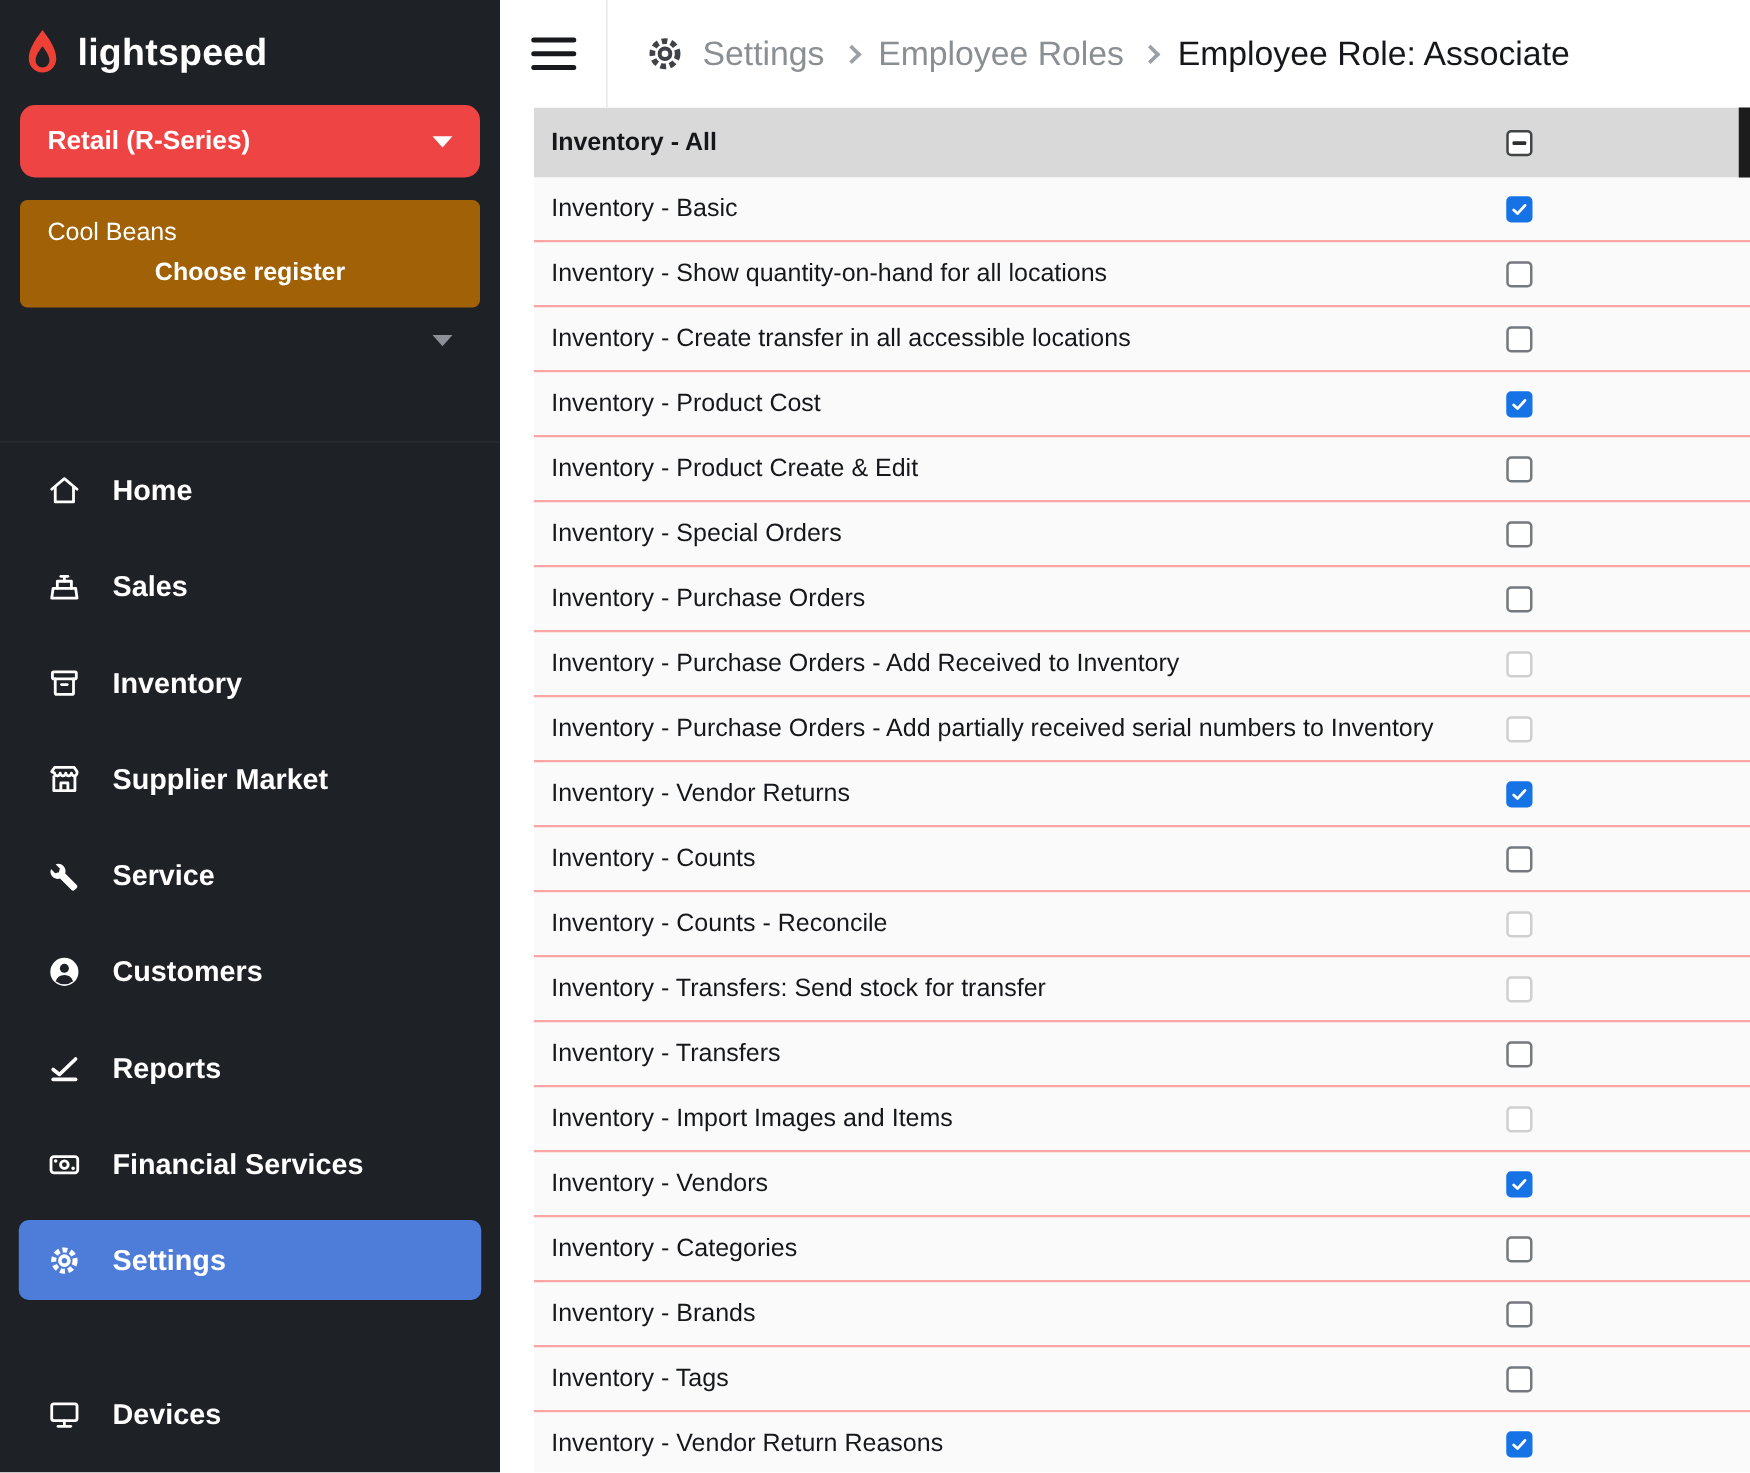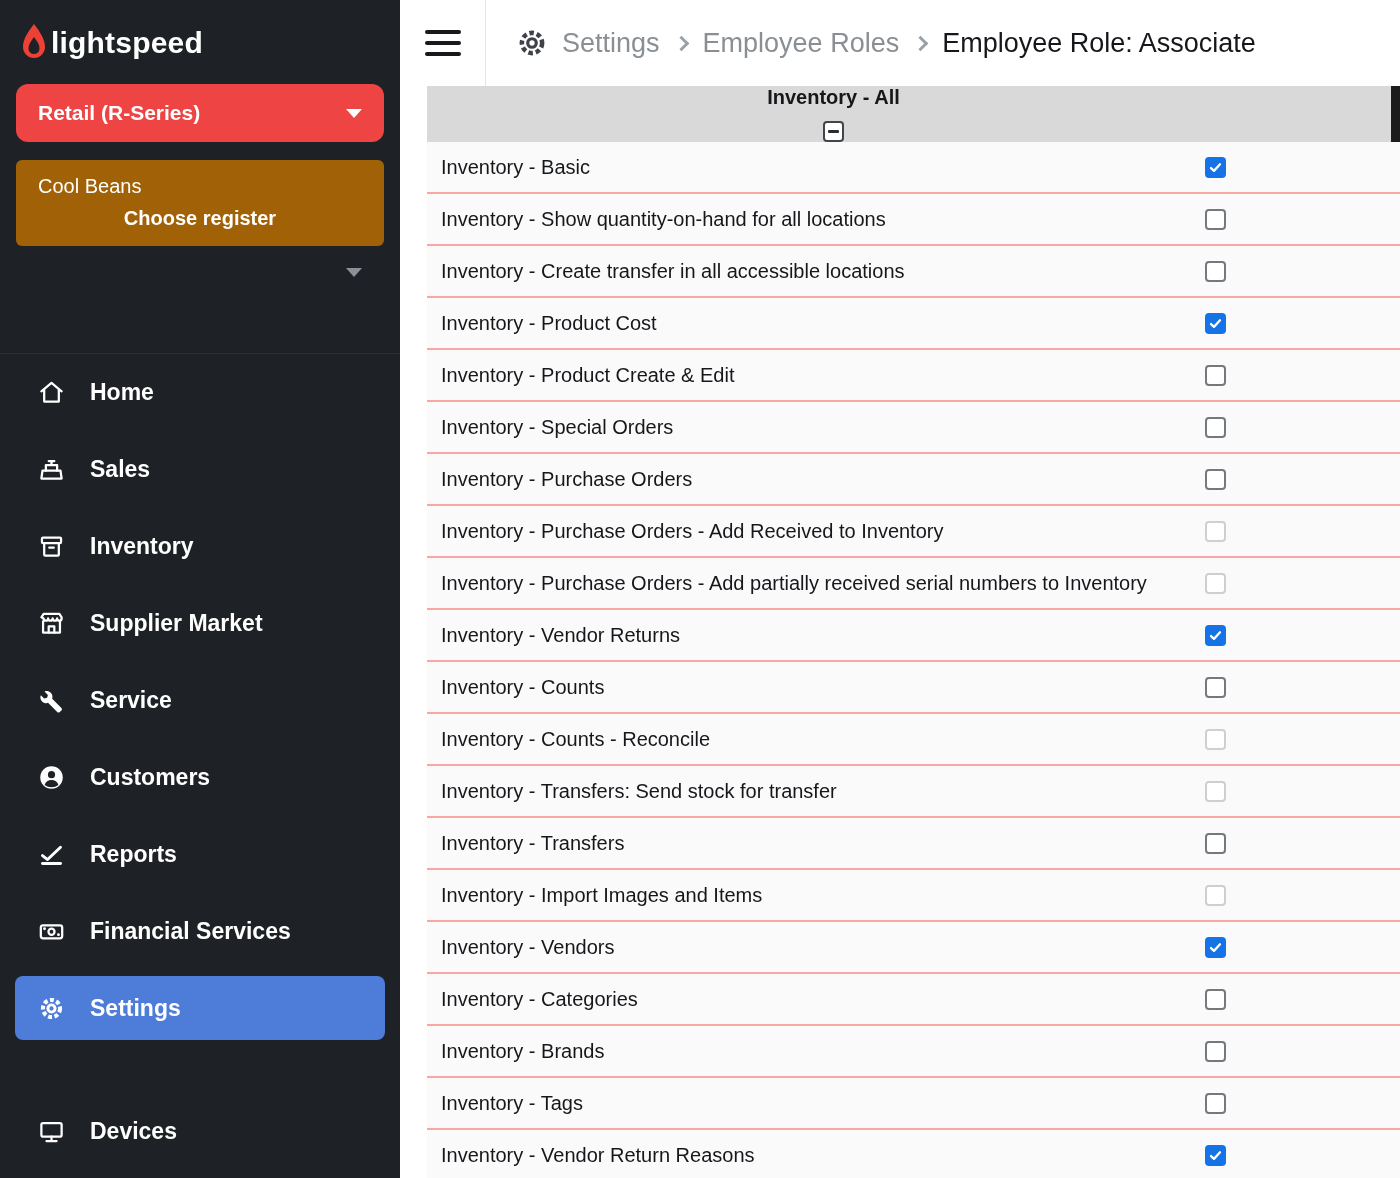--- a/index.html
+++ b/index.html
@@ -7,21 +7,21 @@
     --active-nav-blue:#4e7cd9;
     --brand-red:#ee4136;
   }
   *{box-sizing:border-box;margin:0;padding:0;}
   html,body{width:1400px;height:1178px;overflow:hidden;}
   body{font-family:"Liberation Sans",sans-serif;background:#fff;color:#17191c;}
   .app{display:flex;width:1400px;height:1178px;}
 
   
   .sidebar{width:400px;flex:0 0 400px;background:#1e2125;color:#fff;display:flex;flex-direction:column;}
-  .logo-row{display:flex;align-items:center;gap:1px;padding:22px 20px 16px 18px;}
+  .logo-row{display:flex;align-items:center;gap:12px;padding:22px 20px 16px 18px;}
   .logo-flame svg{width:32px;height:42px;display:block;}
   .logo-text{font-size:30px;font-weight:bold;letter-spacing:.2px;}
   .selector-box{margin:4px 16px 0;background:#ef4444;border-radius:12px;height:58px;display:flex;align-items:center;justify-content:space-between;padding:0 22px;cursor:pointer;}
   .selector-label{font-size:21px;font-weight:bold;}
   .caret-down{width:0;height:0;border-left:8px solid transparent;border-right:8px solid transparent;border-top:9px solid #fff;}
   .register-box{margin:18px 16px 0;background:#a16207;border-radius:6px;padding:14px 22px 16px;cursor:pointer;}
   .register-name{font-size:20px;font-weight:400;line-height:24px;margin-bottom:8px;}
   .register-action{font-size:20px;font-weight:bold;line-height:24px;text-align:center;}
   .sidebar-caret{display:flex;justify-content:flex-end;padding:22px 38px 0 0;cursor:pointer;}
   .sidebar-caret .caret-down{border-top-color:#8d9096;}
@@ -42,21 +42,21 @@
   .hamburger-bars div + div{margin-top:7px;}
   .topbar-divider{width:1px;align-self:stretch;background:#e4e4e4;}
   .breadcrumb{display:flex;align-items:center;padding-left:30px;font-size:27px;gap:14px;}
   .crumb-gear svg{width:32px;height:32px;display:block;}
   .crumb{color:#8a8f94;cursor:pointer;white-space:nowrap;}
   .crumb.current{color:#15171a;font-weight:400;cursor:default;}
   .chev{width:11px;height:11px;border-top:3px solid #9aa0a6;border-right:3px solid #9aa0a6;transform:rotate(45deg);flex:0 0 auto;margin:0 2px;}
 
   
   .table{margin-left:27px;flex:1;overflow:hidden;}
-  .table-header{height:56px;background:#d9d9d9;display:flex;align-items:center;justify-content:space-between;padding:0 174px 0 14px;flex-direction:column;}
+  .table-header{height:56px;background:#d9d9d9;display:flex;align-items:center;justify-content:space-between;padding:0 174px 0 14px;}
   .table-header .group-title{font-size:20px;font-weight:bold;color:#15171a;}
   .perm-row{height:52px;display:flex;align-items:center;justify-content:space-between;padding:0 174px 0 14px;background:#fafafa;border-bottom:2px solid #fca5a5;}
   .perm-label{font-size:20px;color:#15171a;white-space:nowrap;overflow:hidden;text-overflow:ellipsis;padding-right:20px;}
 
   .checkbox{width:21px;height:21px;flex:0 0 21px;border-radius:4px;border:2.5px solid #74797f;background:#fff;display:flex;align-items:center;justify-content:center;cursor:pointer;}
   .checkbox.disabled{border-color:#cfcfcf;cursor:default;}
   .checkbox.checked{background:var(--accent-blue);border-color:var(--accent-blue);}
   .checkbox.checked svg{width:15px;height:15px;display:block;}
   .checkbox.indeterminate{border-color:#424548;}
   .checkbox.indeterminate::after{content:"";width:11px;height:3px;background:#2b2d30;border-radius:1px;}

